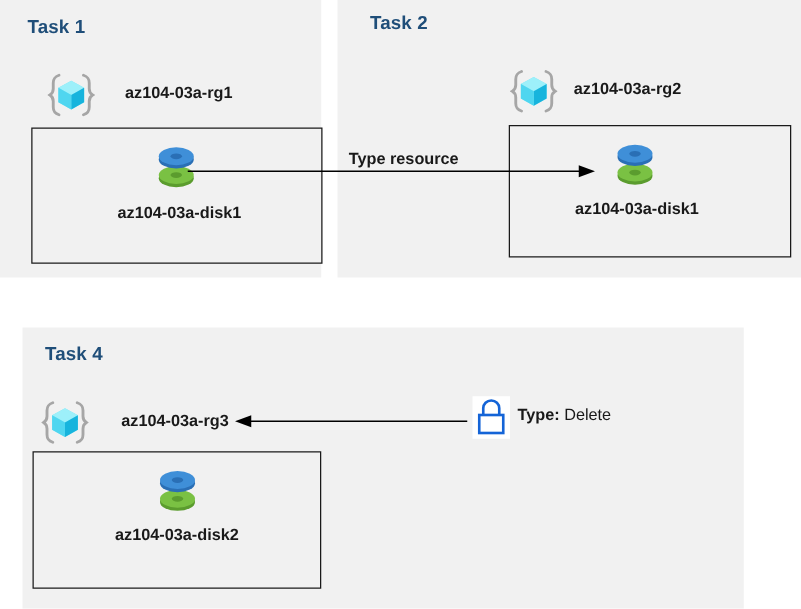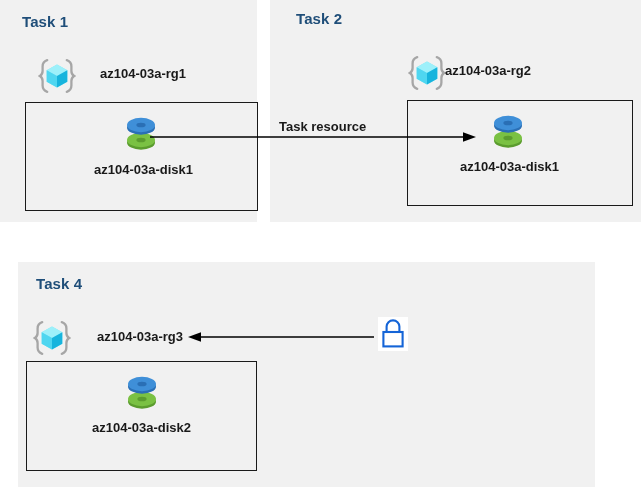--- a/index.html
+++ b/index.html
@@ -84,21 +84,21 @@
   
   .node-label {
     position: absolute;
     color: #191919;
     font-size: 13px;
     font-weight: bold;
     white-space: nowrap;
     margin-left: 16px;
   }
   #label-rg1   { left: 84px;  top: 66px; }
-  #label-rg2   { left: 429px; top: 63px; text-align: right; }
+  #label-rg2   { left: 443px; top: 63px; text-align: right; }
   #label-rg3   { left: 81px;  top: 329px; }
   #label-disk1 { left: 78px;  top: 162px; }
   #label-disk2 { left: 444px; top: 159px; }
   #label-disk3 { left: 76px;  top: 420px; }
 
   
   #move-caption {
     position: absolute;
     left: 279px;
     top: 119px;
@@ -227,30 +227,31 @@
 </div>
 
 <div class="node-label" id="label-rg1">az104-03a-rg1</div>
 <div class="node-label" id="label-rg2">az104-03a-rg2</div>
 <div class="node-label" id="label-rg3">az104-03a-rg3</div>
 
 <div class="node-label" id="label-disk1">az104-03a-disk1</div>
 <div class="node-label" id="label-disk2">az104-03a-disk1</div>
 <div class="node-label" id="label-disk3">az104-03a-disk2</div>
 
-<div id="move-caption">Task resource</div>
+<div id="move-caption">Type resource</div>
 
 <div class="arrow" id="arrow-move">
   <svg viewBox="0 0 326 14" xmlns="http://www.w3.org/2000/svg">
     <line x1="0" y1="7" x2="316" y2="7" stroke="#000000" stroke-width="1.3"></line>
     <polygon points="326,7 313,2.2 313,11.8" fill="#000000"></polygon>
   </svg>
 </div>
 
 <div class="arrow" id="arrow-lock">
   <svg viewBox="0 0 186 14" xmlns="http://www.w3.org/2000/svg">
     <line x1="10" y1="7" x2="186" y2="7" stroke="#000000" stroke-width="1.3"></line>
     <polygon points="0,7 13,2.2 13,11.8" fill="#000000"></polygon>
   </svg>
 </div>
 
 <div id="lock-label-block">
+  <span id="lock-type-line"><span id="lock-type-key">Type:</span> <span id="lock-type-value">Delete</span></span>
 </div>
 
 </body></html>

